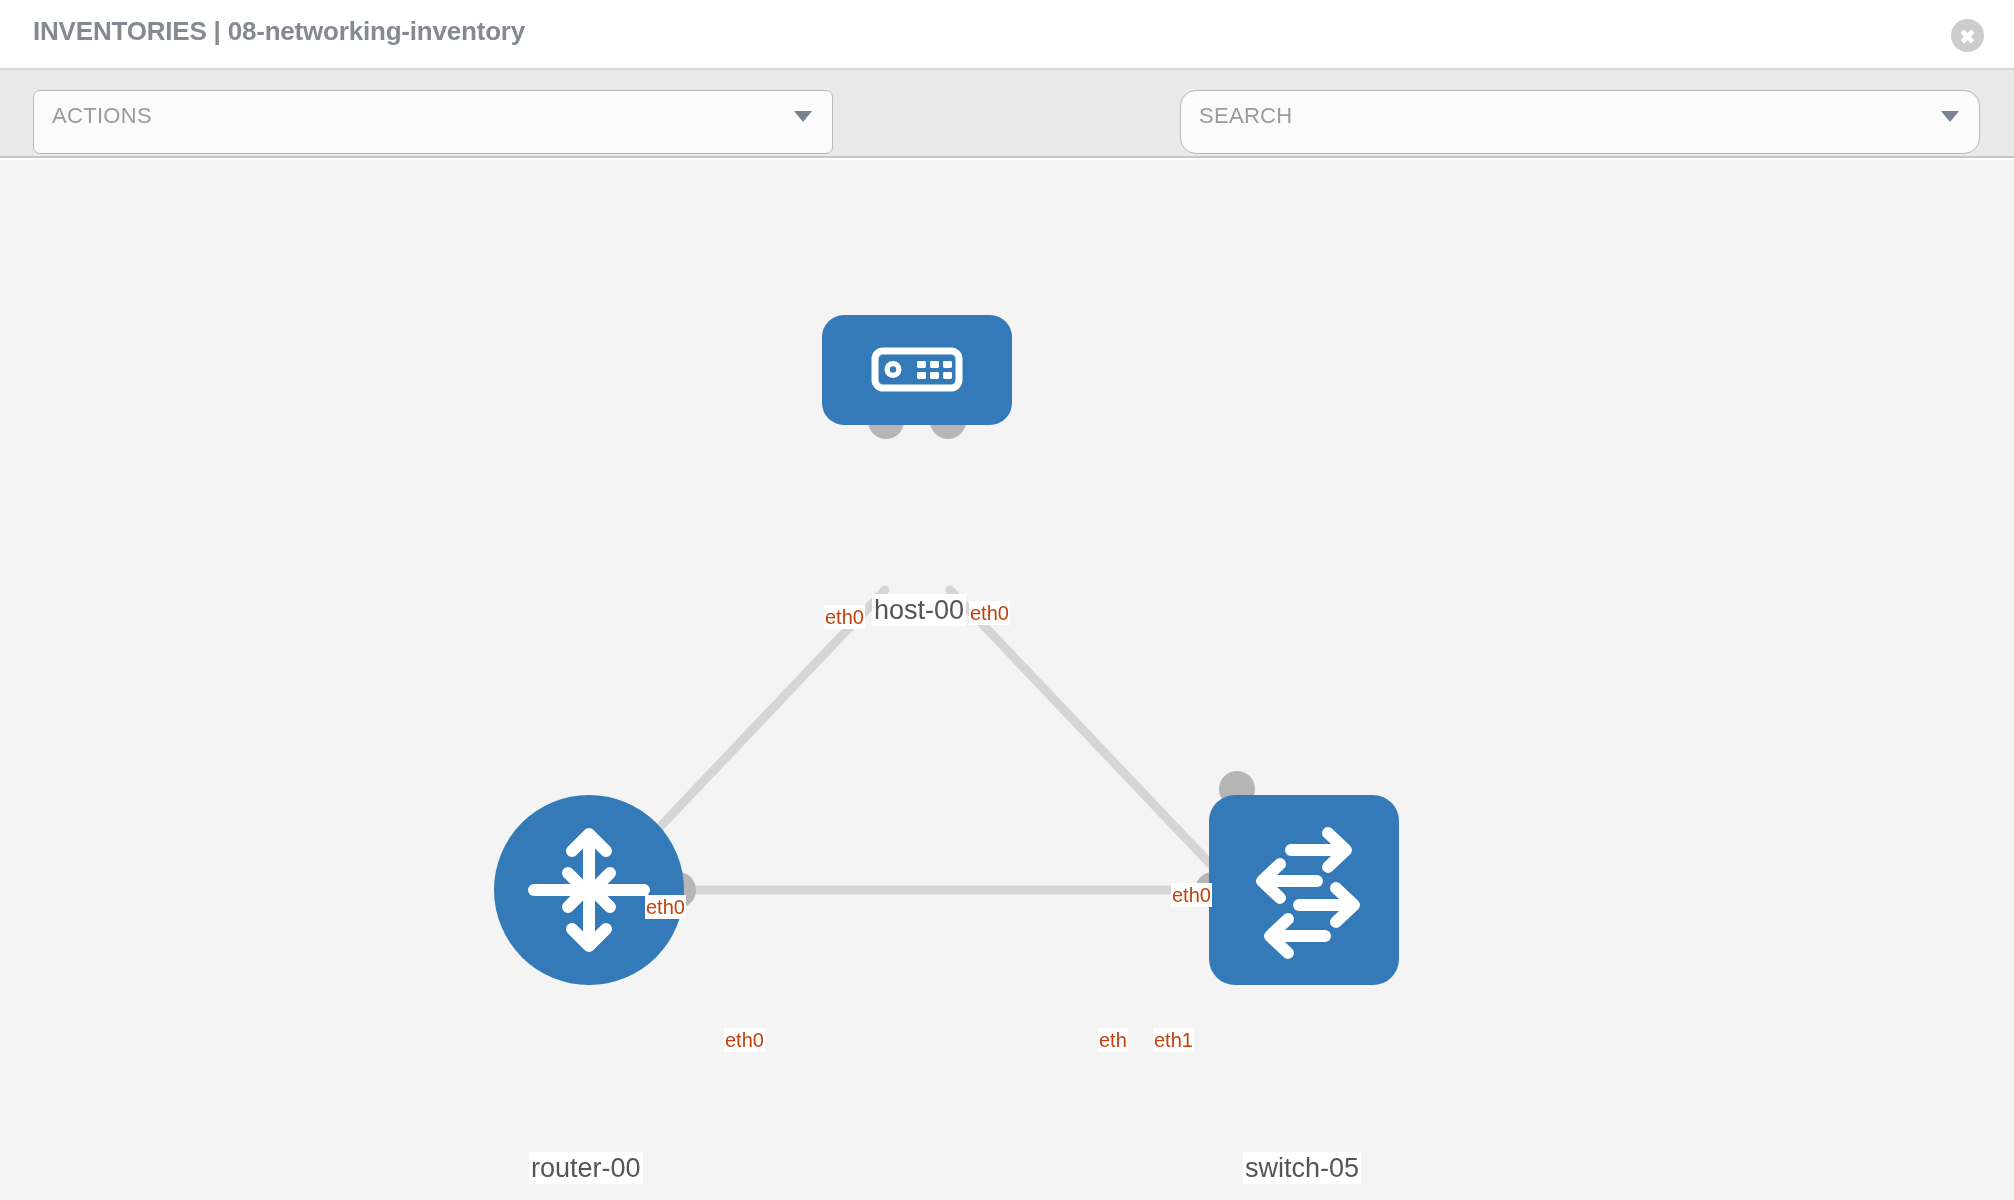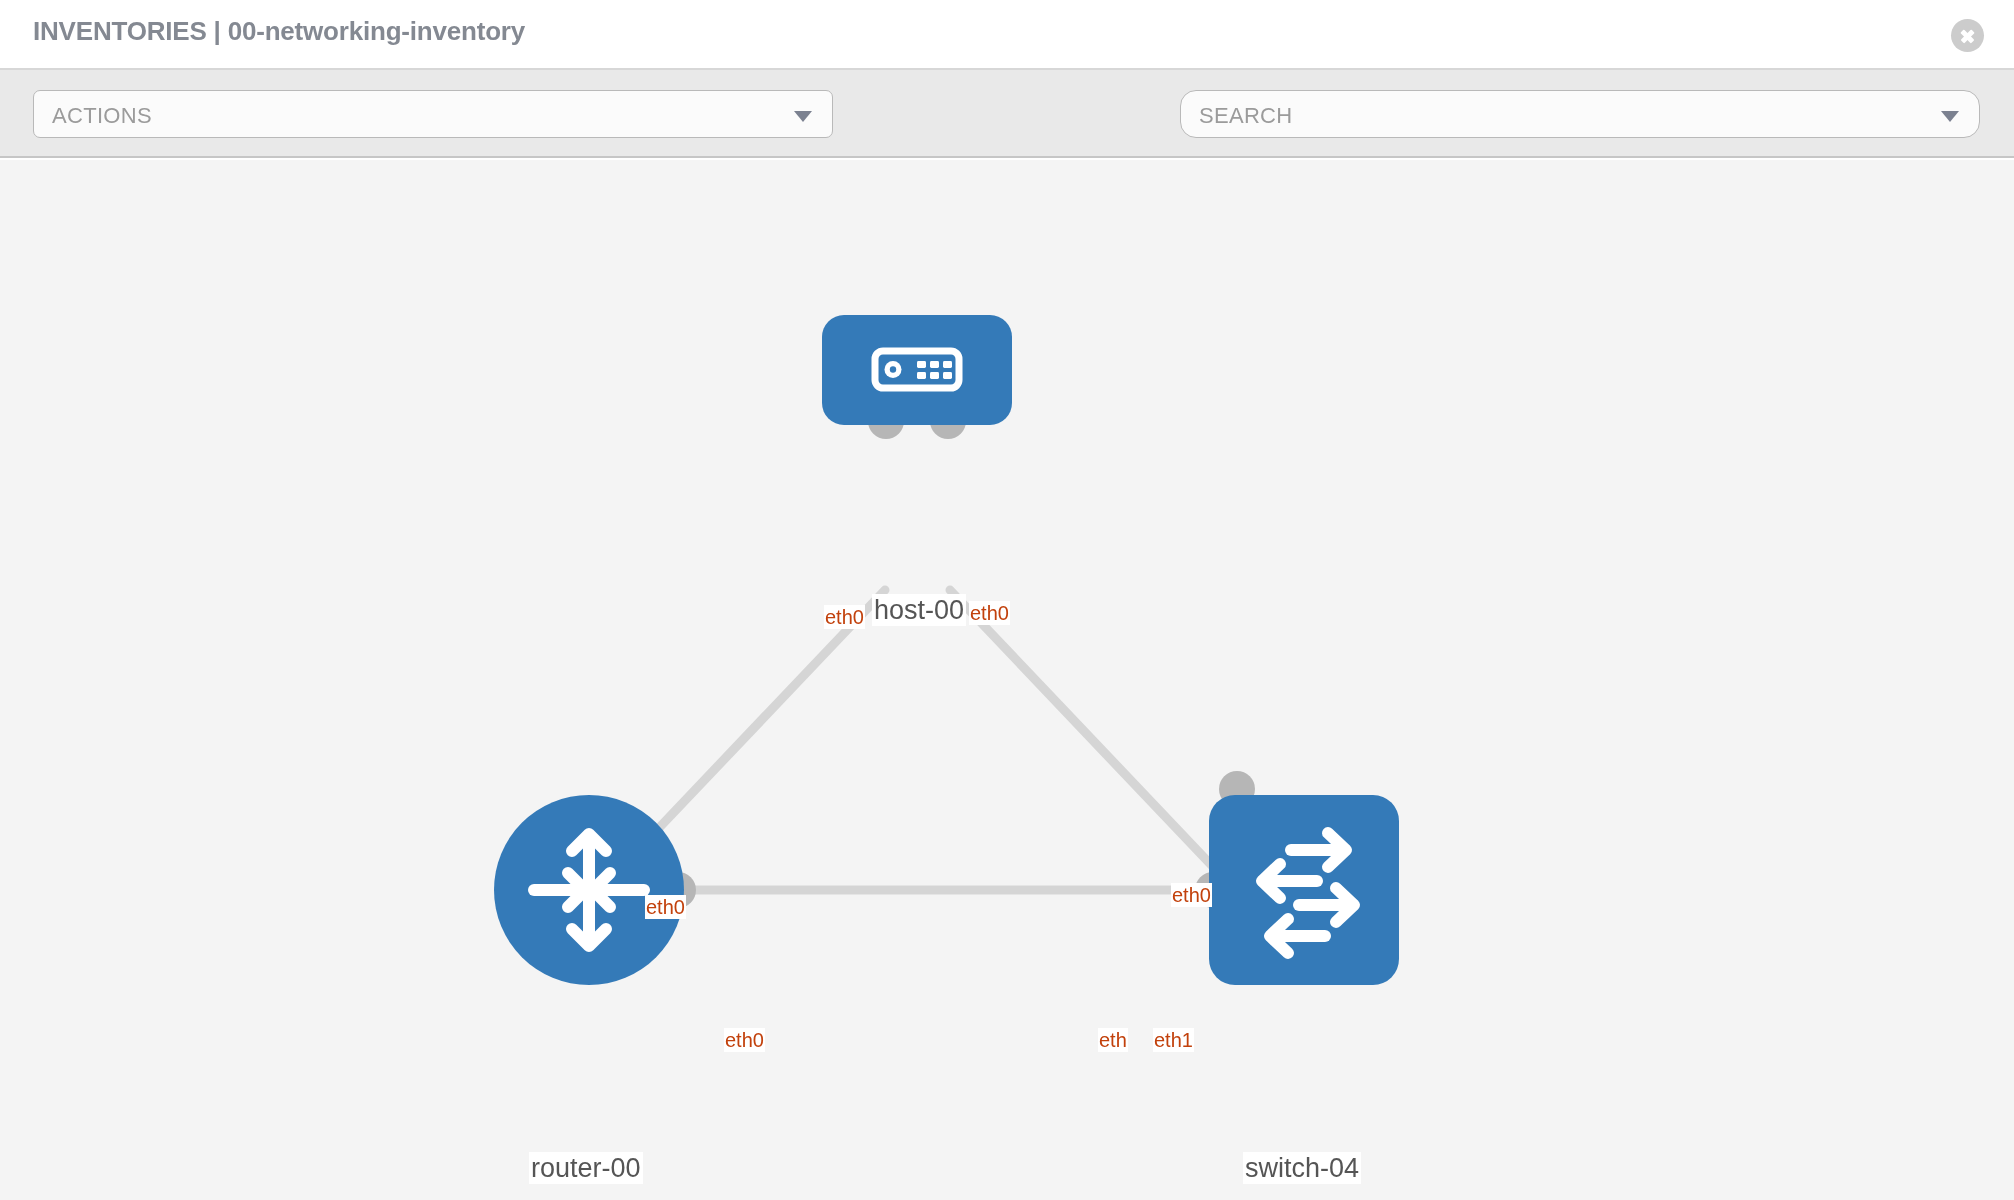--- a/index.html
+++ b/index.html
@@ -77,21 +77,21 @@
     height: 88px;
     background: #e9e9e9;
     border-bottom: 2px solid #c6c6c6;
   }
 
   .field {
     position: absolute;
     background: #fbfbfb;
     border: 1px solid #b9b9b9;
     border-radius: 7px;
-    height: 48px;
+    height: 64px;
     text-align: right;
   }
   .field .field-text {
     position: absolute;
     left: 18px;
     top: 12px;
     font-size: 22px;
     color: #9b9b9b;
     letter-spacing: 0.3px;
     white-space: nowrap;
@@ -174,21 +174,21 @@
     border-radius: 50%;
     background: #b6b6b6;
   }
 </style>
 </head>
 <body>
 
 <div id="app">
 
   <div id="header">
-    <div id="page-title">INVENTORIES | 00-networking-inventory</div>
+    <div id="page-title">INVENTORIES | 08-networking-inventory</div>
 
     <div id="close-button">
       <span class="x-glyph"></span>
     </div>
   </div>
 
   <div id="toolbar">
 
     <div class="field" id="actions-dropdown">
       <span class="field-text">ACTIONS</span>
@@ -299,21 +299,21 @@
             <line x1="90" y1="110" x2="144" y2="110"></line>
             <polyline points="127,93 145,110 127,127"></polyline>
 
             <line x1="116" y1="141" x2="62" y2="141"></line>
             <polyline points="79,124 61,141 79,158"></polyline>
           </g>
         </svg>
       </div>
     </div>
 
-    <div class="node-label" style="left:1243px; top:992px;">switch-04</div>
+    <div class="node-label" style="left:1243px; top:992px;">switch-05</div>
 
     <div class="iface-label" style="left:1171px; top:723px;">eth0</div>
 
     <div class="iface-label" style="left:1098px; top:868px;">eth</div>
 
     <div class="iface-label" style="left:1121px; top:868px;margin-left:32px;">eth1</div>
 
   </div>
 </div>
 

